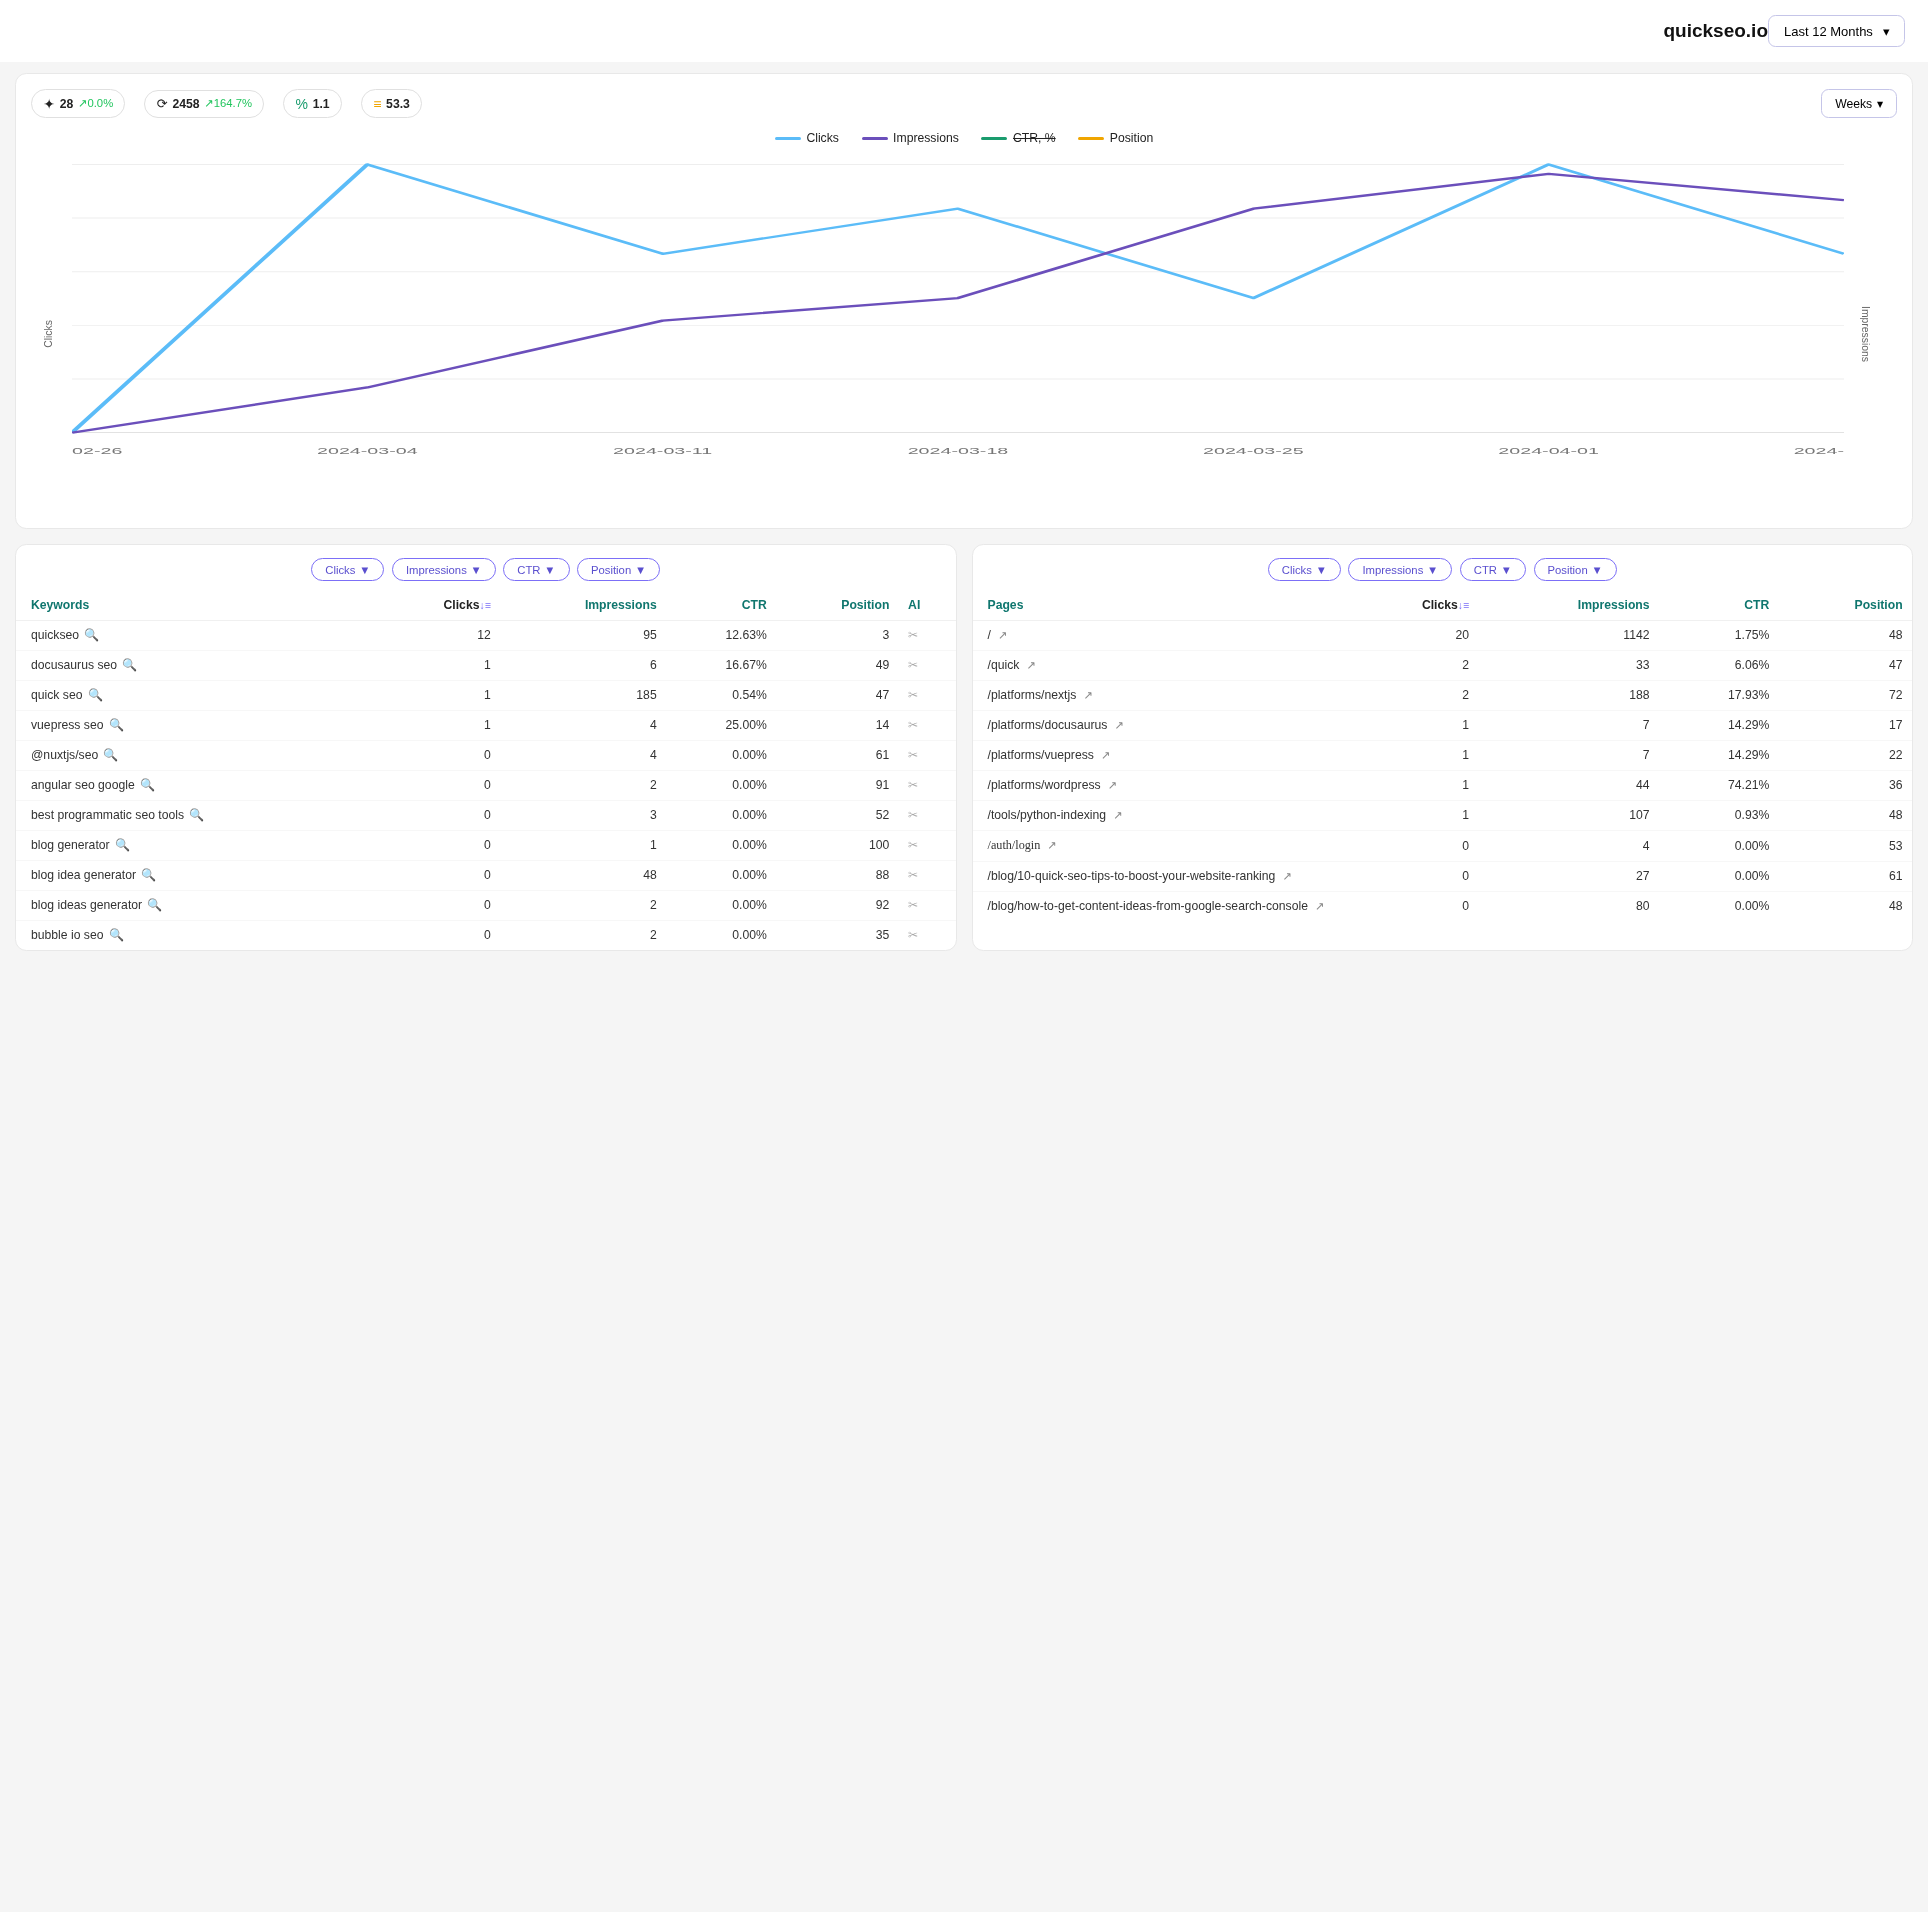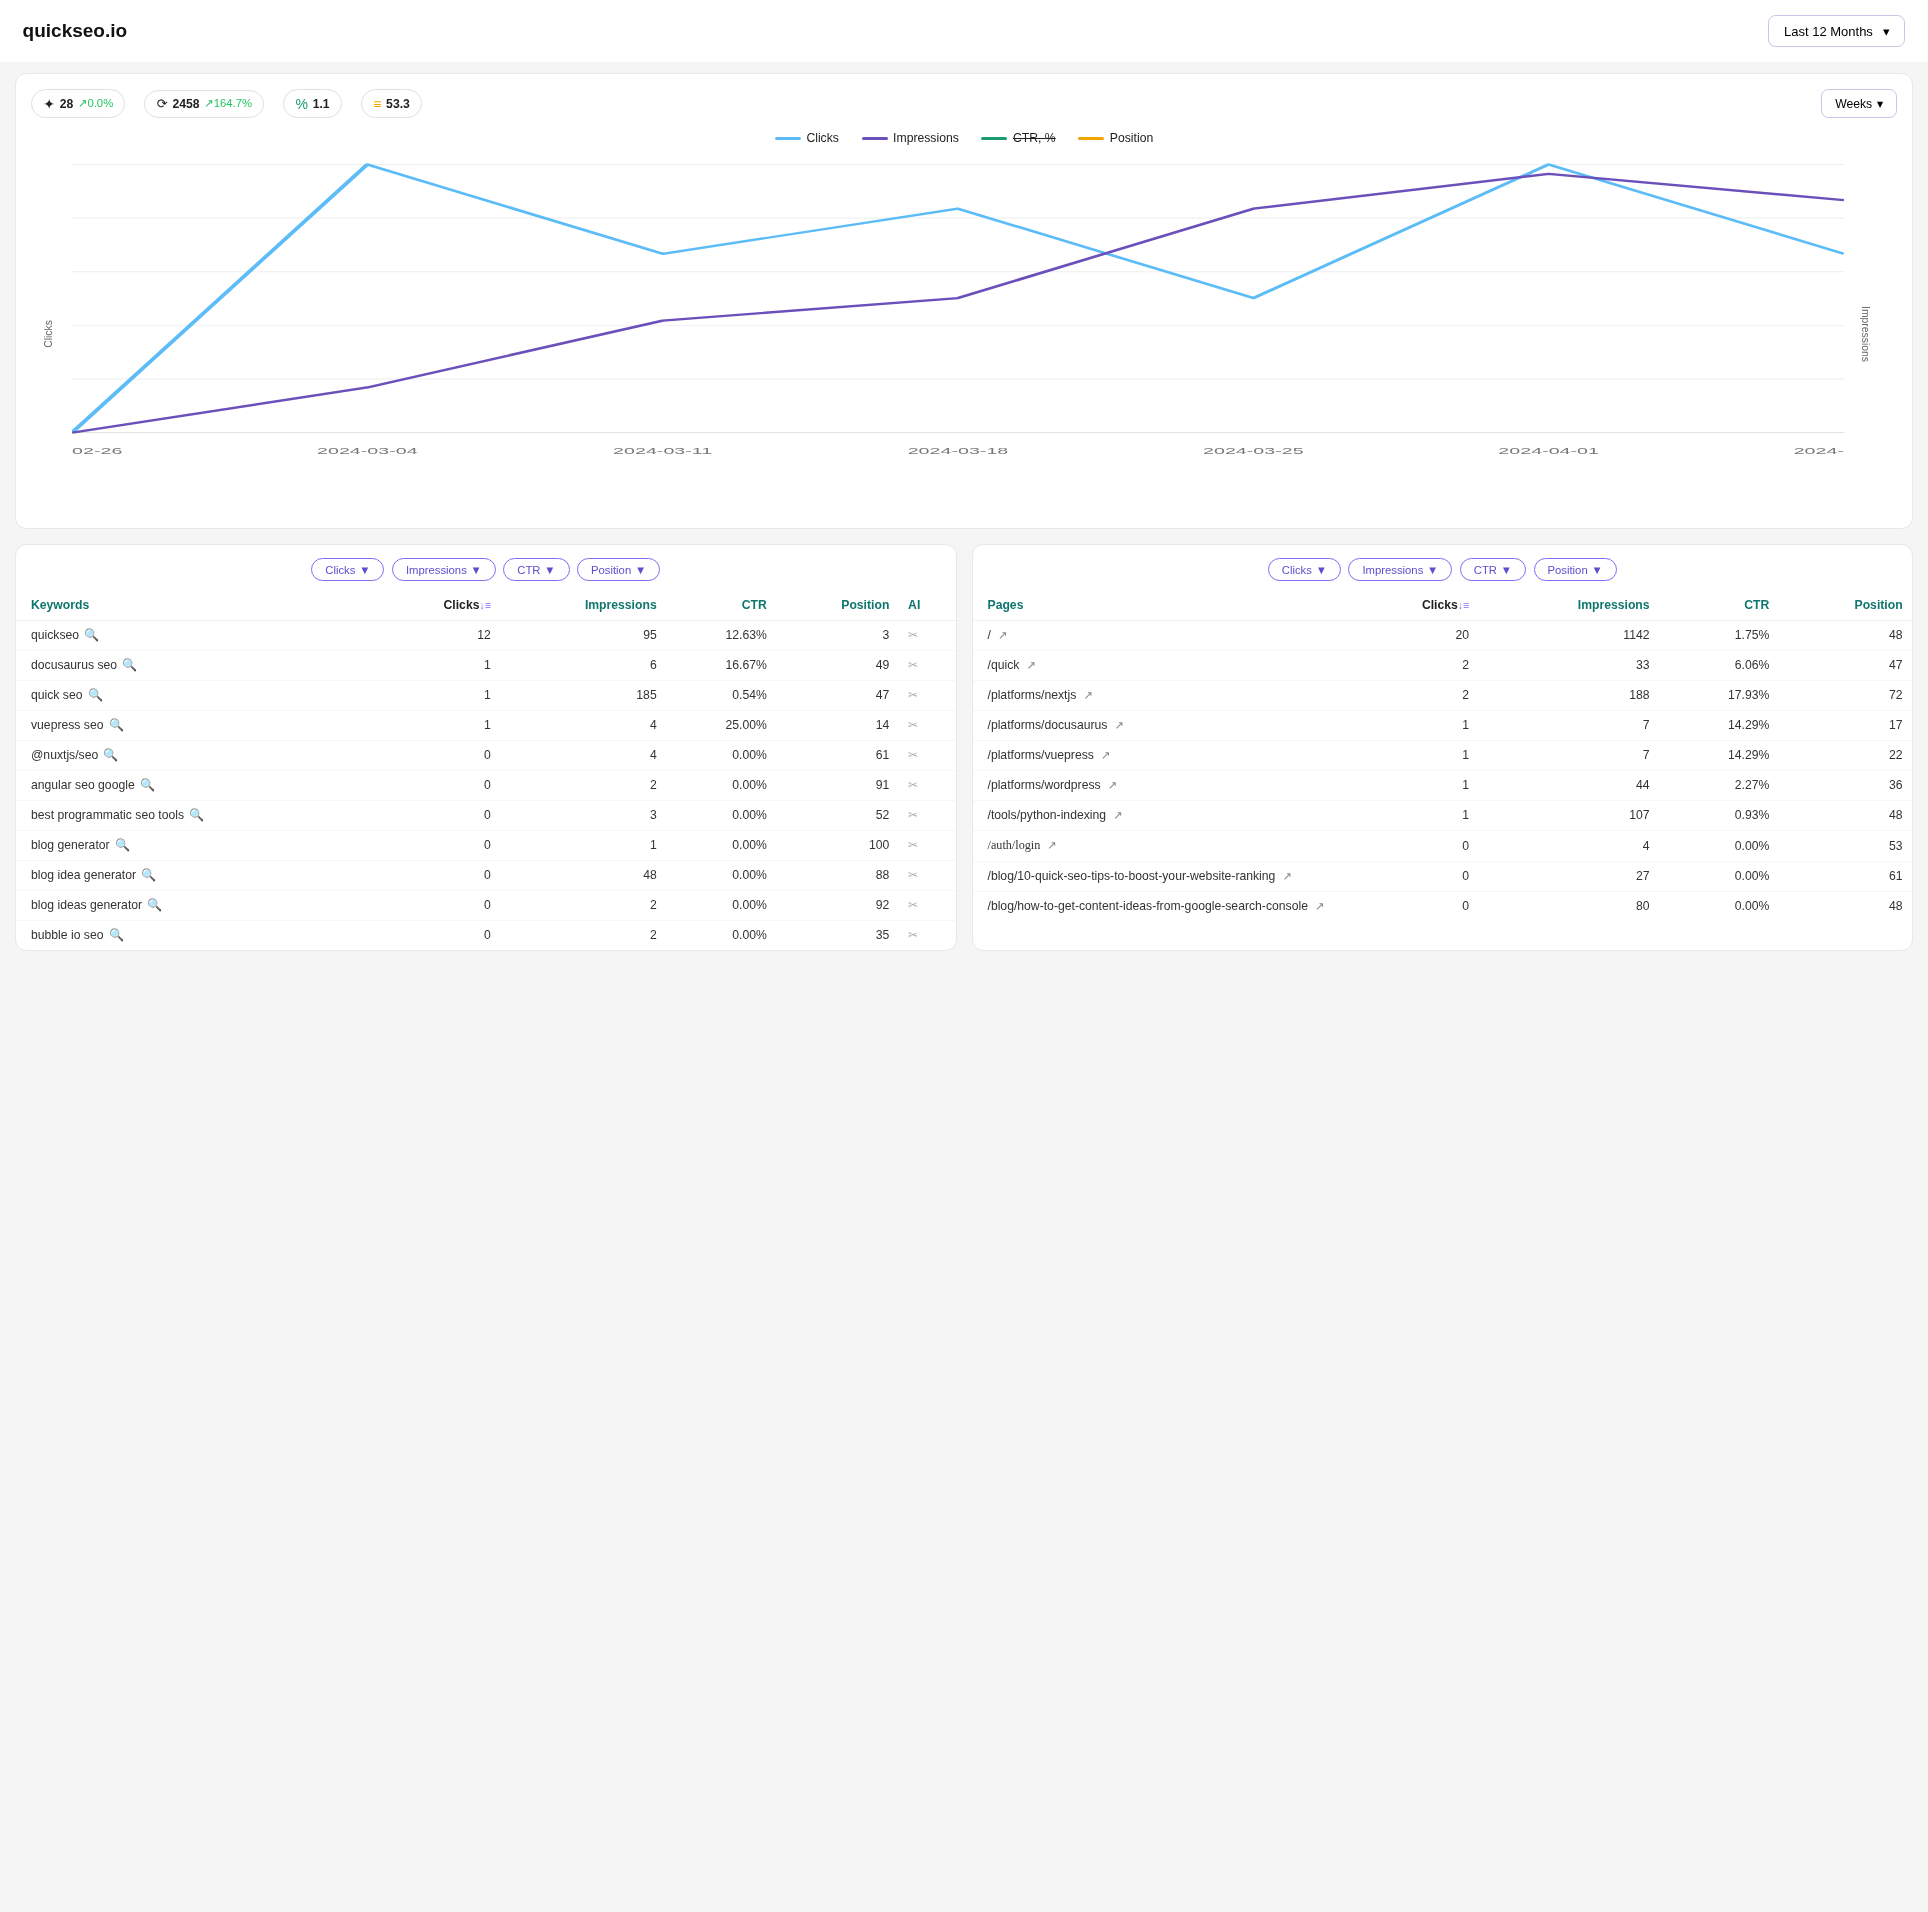--- a/index.html
+++ b/index.html
@@ -1,19 +1,19 @@
 <!DOCTYPE html>
 <html style="font-size:15px"><head>
   <meta charset="utf-8">
   <style>
     * { box-sizing: border-box; margin: 0; padding: 0; }
     body { font-family: -apple-system, BlinkMacSystemFont, 'Segoe UI', sans-serif; background: #f5f5f5; color: #222; font-size: 13px; }
     
     .app-header {
-      display: flex; align-items: center; justify-content: space-between;
+      display: flex; align-items: center; justify-content: flex-end;
       padding: 15px 22.6px; background: #fff;
     }
     .app-title { font-size: 19px; font-weight: 700; color: #111; }
     .date-range-btn {
       border: 1.4px solid #c5c5e8; border-radius: 7.5px; padding: 7.5px 15px;
       background: #fff; cursor: pointer; font-size: 13px; display: flex; align-items: center; gap: 10px;
     }
     
     .main-card {
       margin: 11.3px 15px; background: #fff; border-radius: 11.3px;
@@ -436,21 +436,21 @@
     <td class="right">14.29%</td>
     <td class="right">22</td>
   </tr>
           <tr>
     <td style="padding-left:15px; max-width:188px; word-break:break-all;">
       <span>/platforms/wordpress</span>
       <span class="ext-icon">↗</span>
     </td>
     <td class="right">1</td>
     <td class="right">44</td>
-    <td class="right">2.27%</td>
+    <td class="right">74.21%</td>
     <td class="right">36</td>
   </tr>
           <tr>
     <td style="padding-left:15px; max-width:188px; word-break:break-all;">
       <span>/tools/python-indexing</span>
       <span class="ext-icon">↗</span>
     </td>
     <td class="right">1</td>
     <td class="right">107</td>
     <td class="right">0.93%</td>

